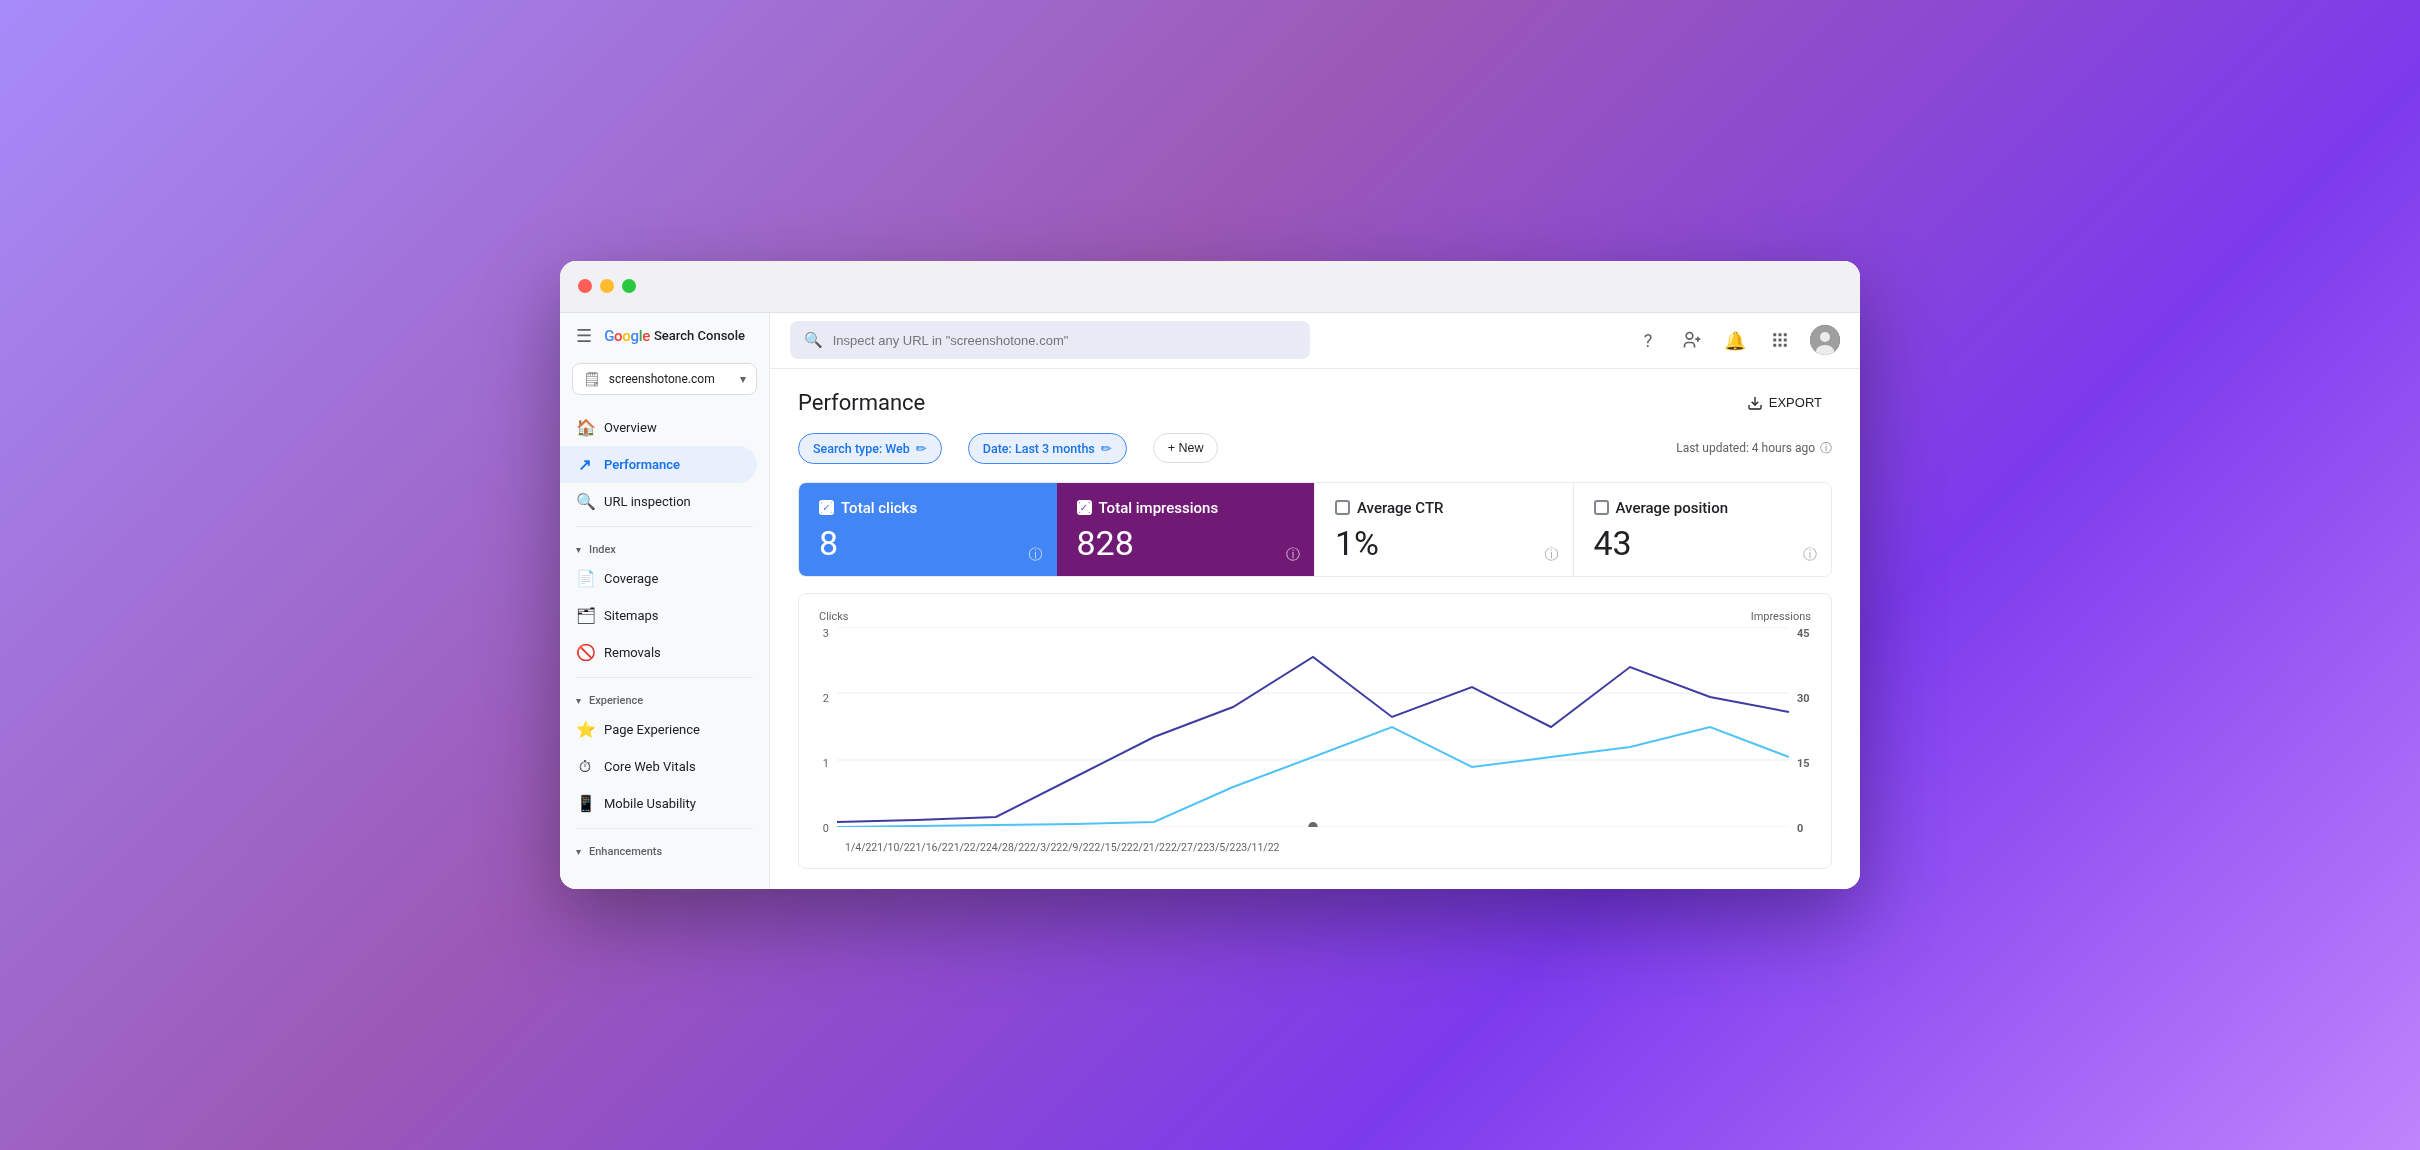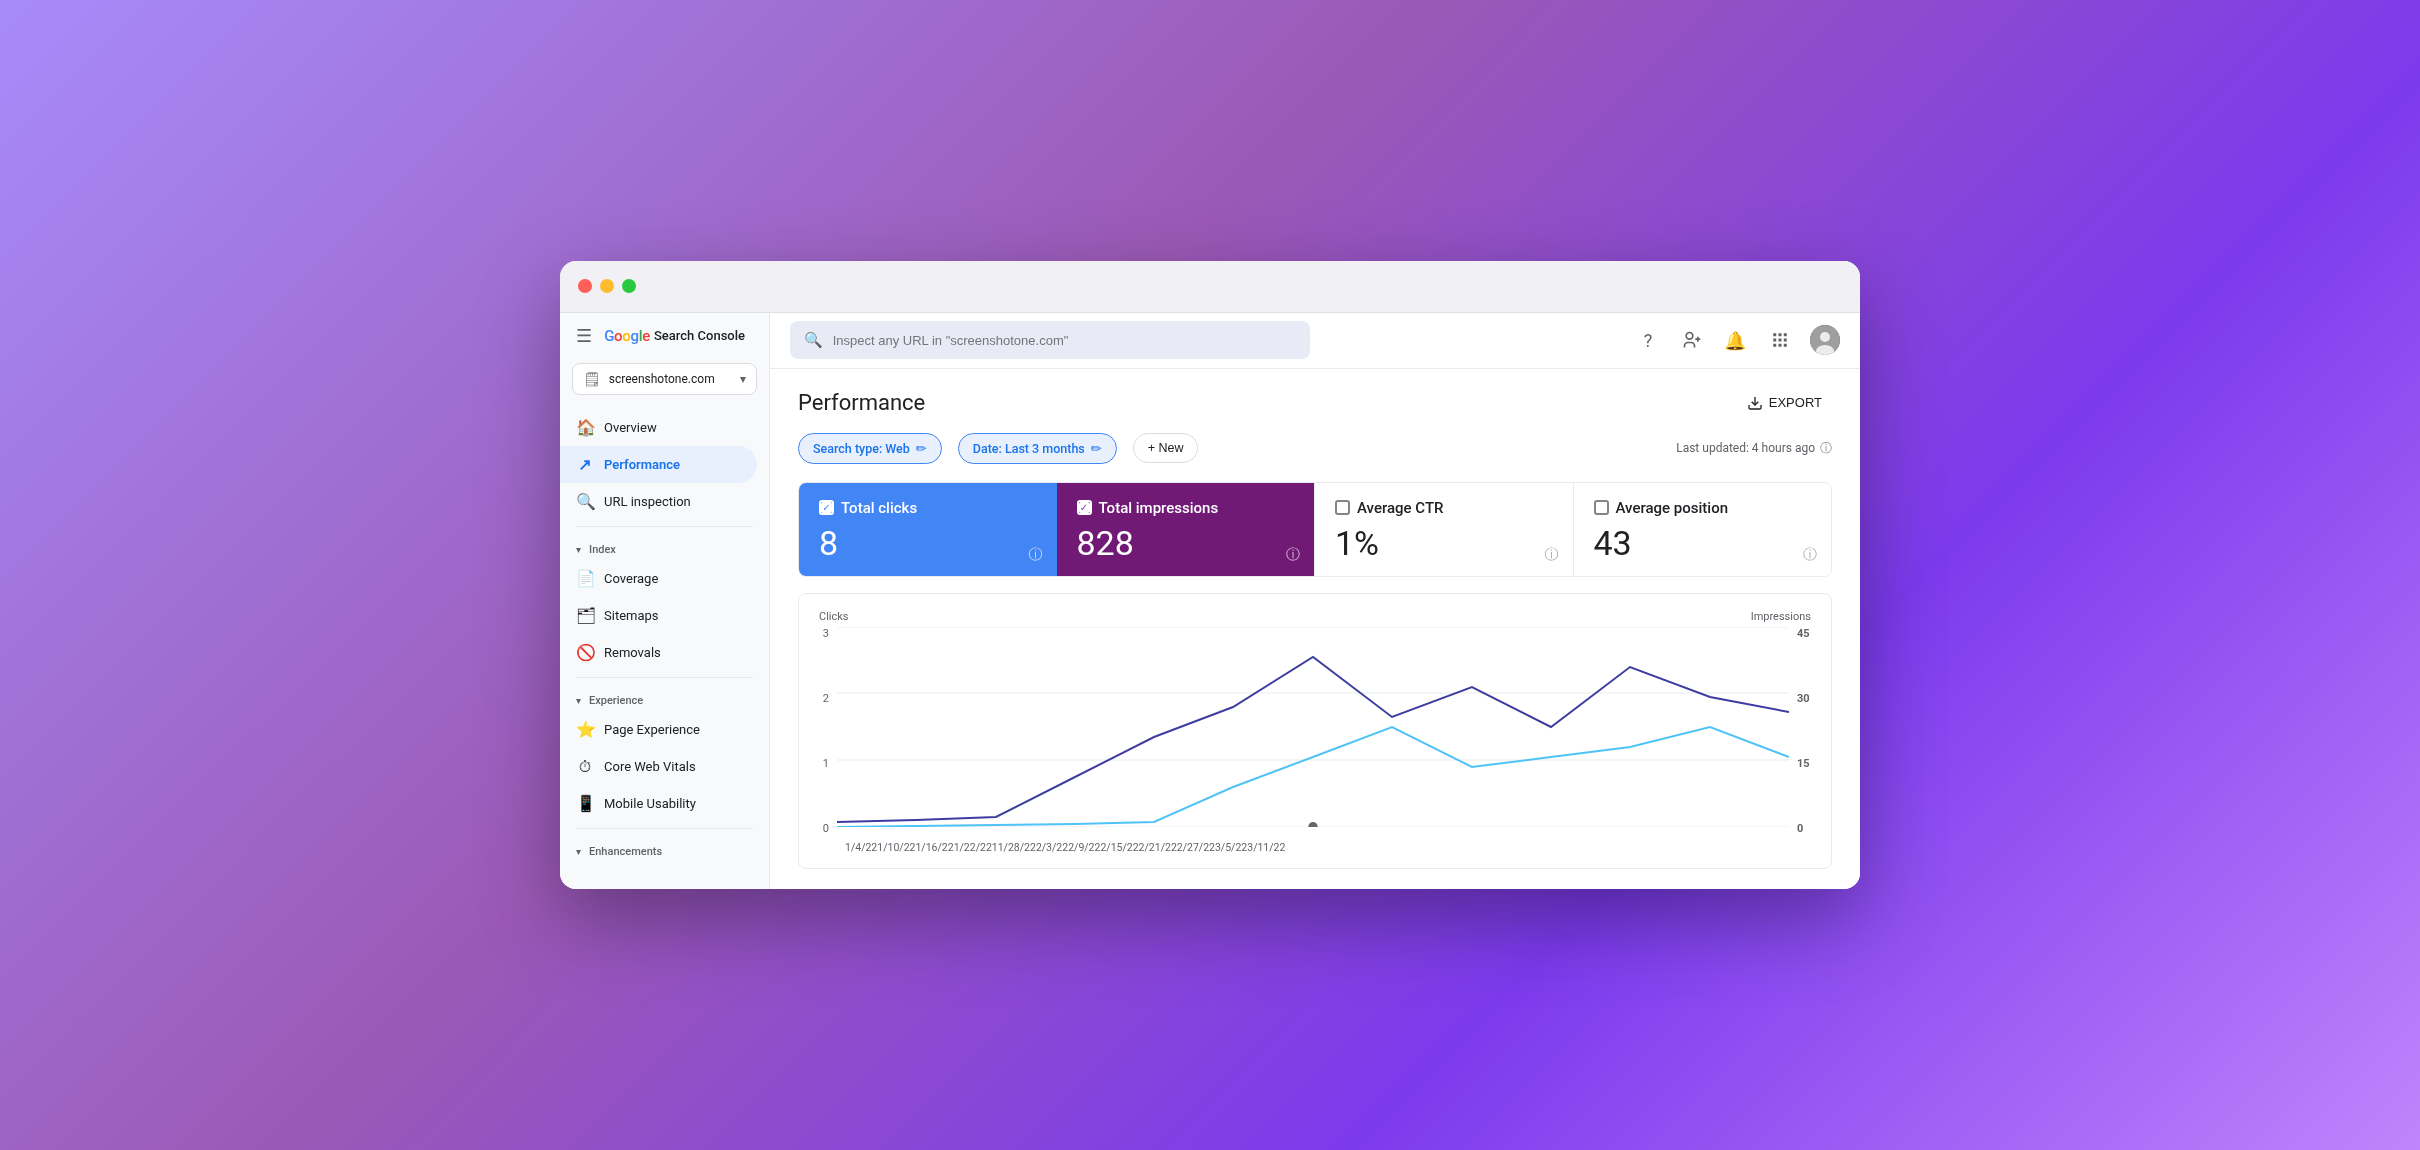--- a/index.html
+++ b/index.html
@@ -239,21 +239,21 @@
       cursor: pointer;
       font-size: 13px;
       color: #202124;
       font-weight: 500;
       padding: 6px 10px;
       border-radius: 4px;
     }
     .filters-row {
       display: flex;
       align-items: center;
-      gap: 16px;
+      gap: 26px;
       margin-bottom: 18px;
       flex-wrap: wrap;
     }
     .filter-chip {
       display: flex;
       align-items: center;
       gap: 6px;
       padding: 7px 14px;
       background: #e8f0fe;
       border: 1.5px solid #4285f4;
@@ -672,21 +672,21 @@
               <span class="chart-axis-right">15</span>
               <span class="chart-axis-right">0</span>
             </div>
           </div>
 
           <div class="chart-x-labels" style="padding-left:26px; padding-right:30px; margin-top:6px;">
             <span class="chart-x-label">1/4/22</span>
             <span class="chart-x-label">1/10/22</span>
             <span class="chart-x-label">1/16/22</span>
             <span class="chart-x-label">1/22/22</span>
-            <span class="chart-x-label">11/28/22</span>
+            <span class="chart-x-label">4/28/22</span>
             <span class="chart-x-label">2/3/22</span>
             <span class="chart-x-label">2/9/22</span>
             <span class="chart-x-label">2/15/22</span>
             <span class="chart-x-label">2/21/22</span>
             <span class="chart-x-label">2/27/22</span>
             <span class="chart-x-label">3/5/22</span>
             <span class="chart-x-label">3/11/22</span>
           </div>
         </div>
       </div>

